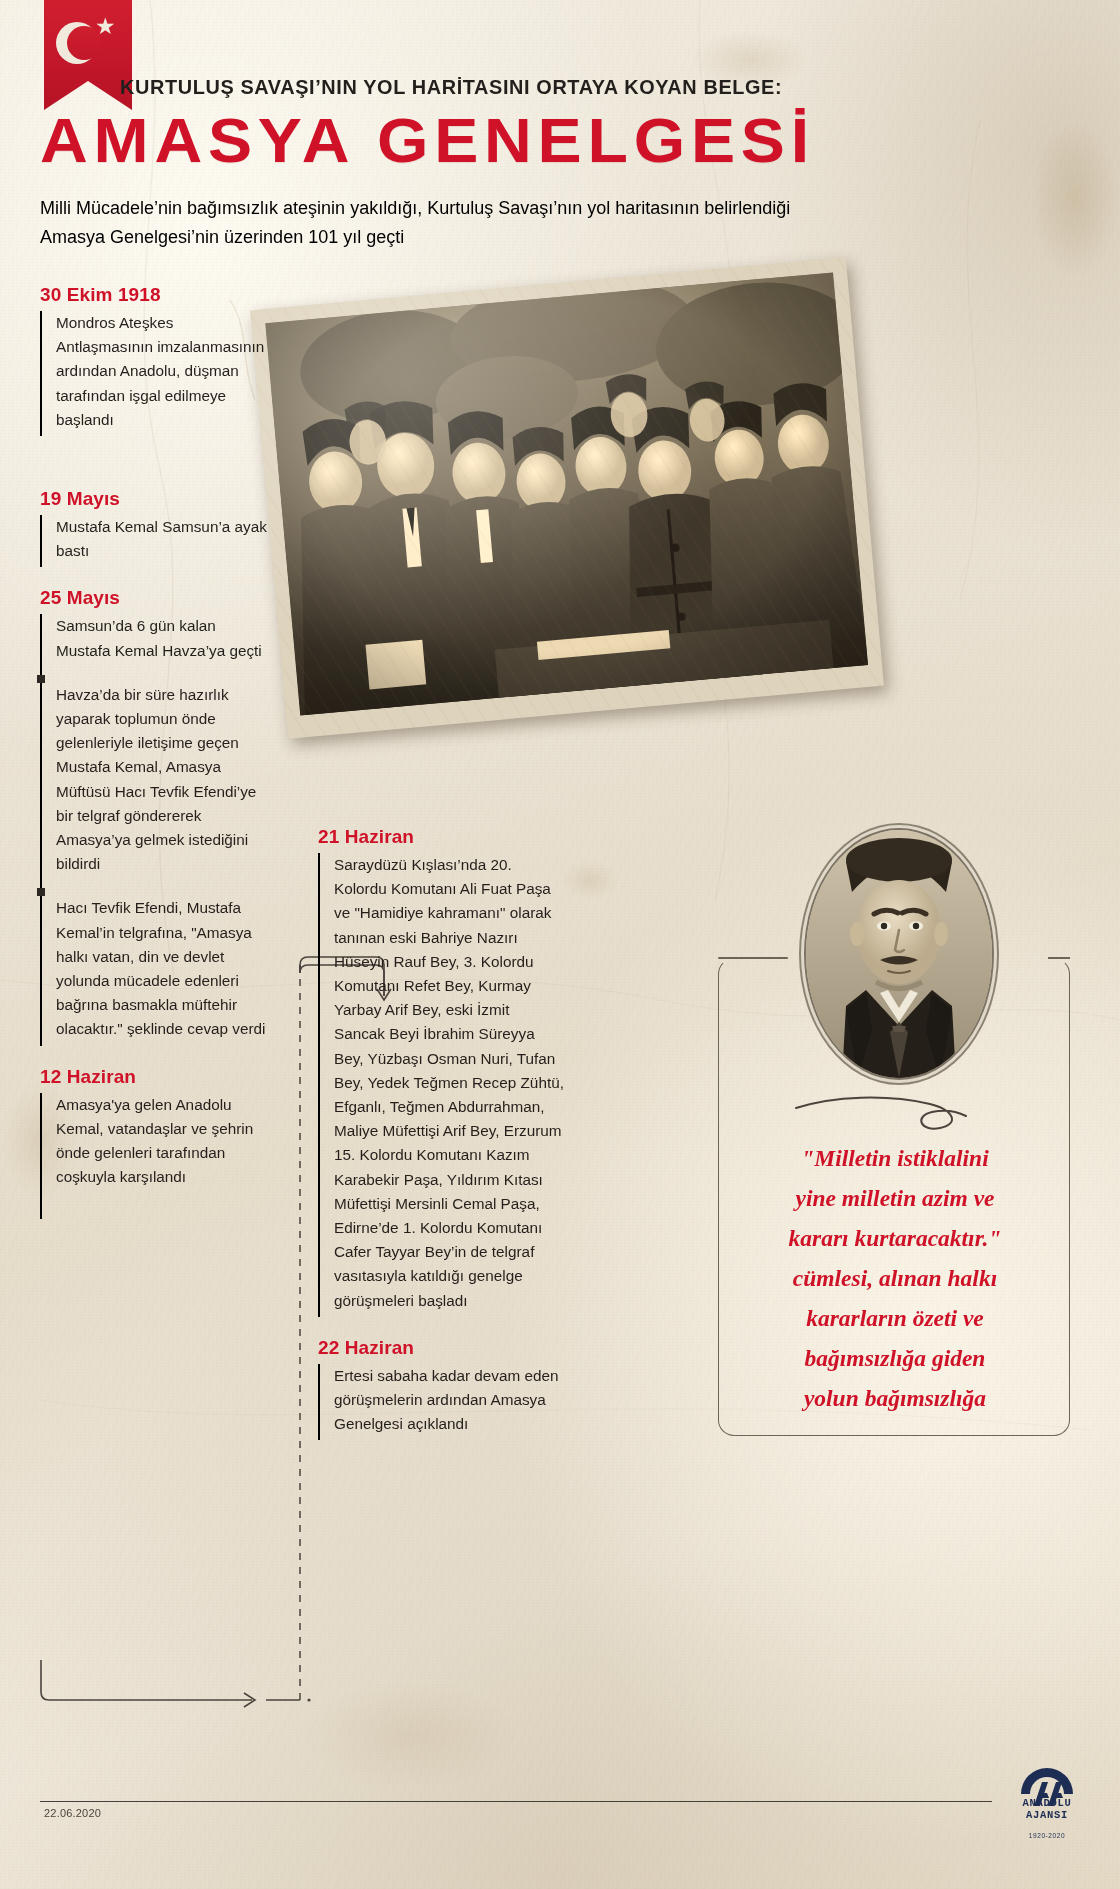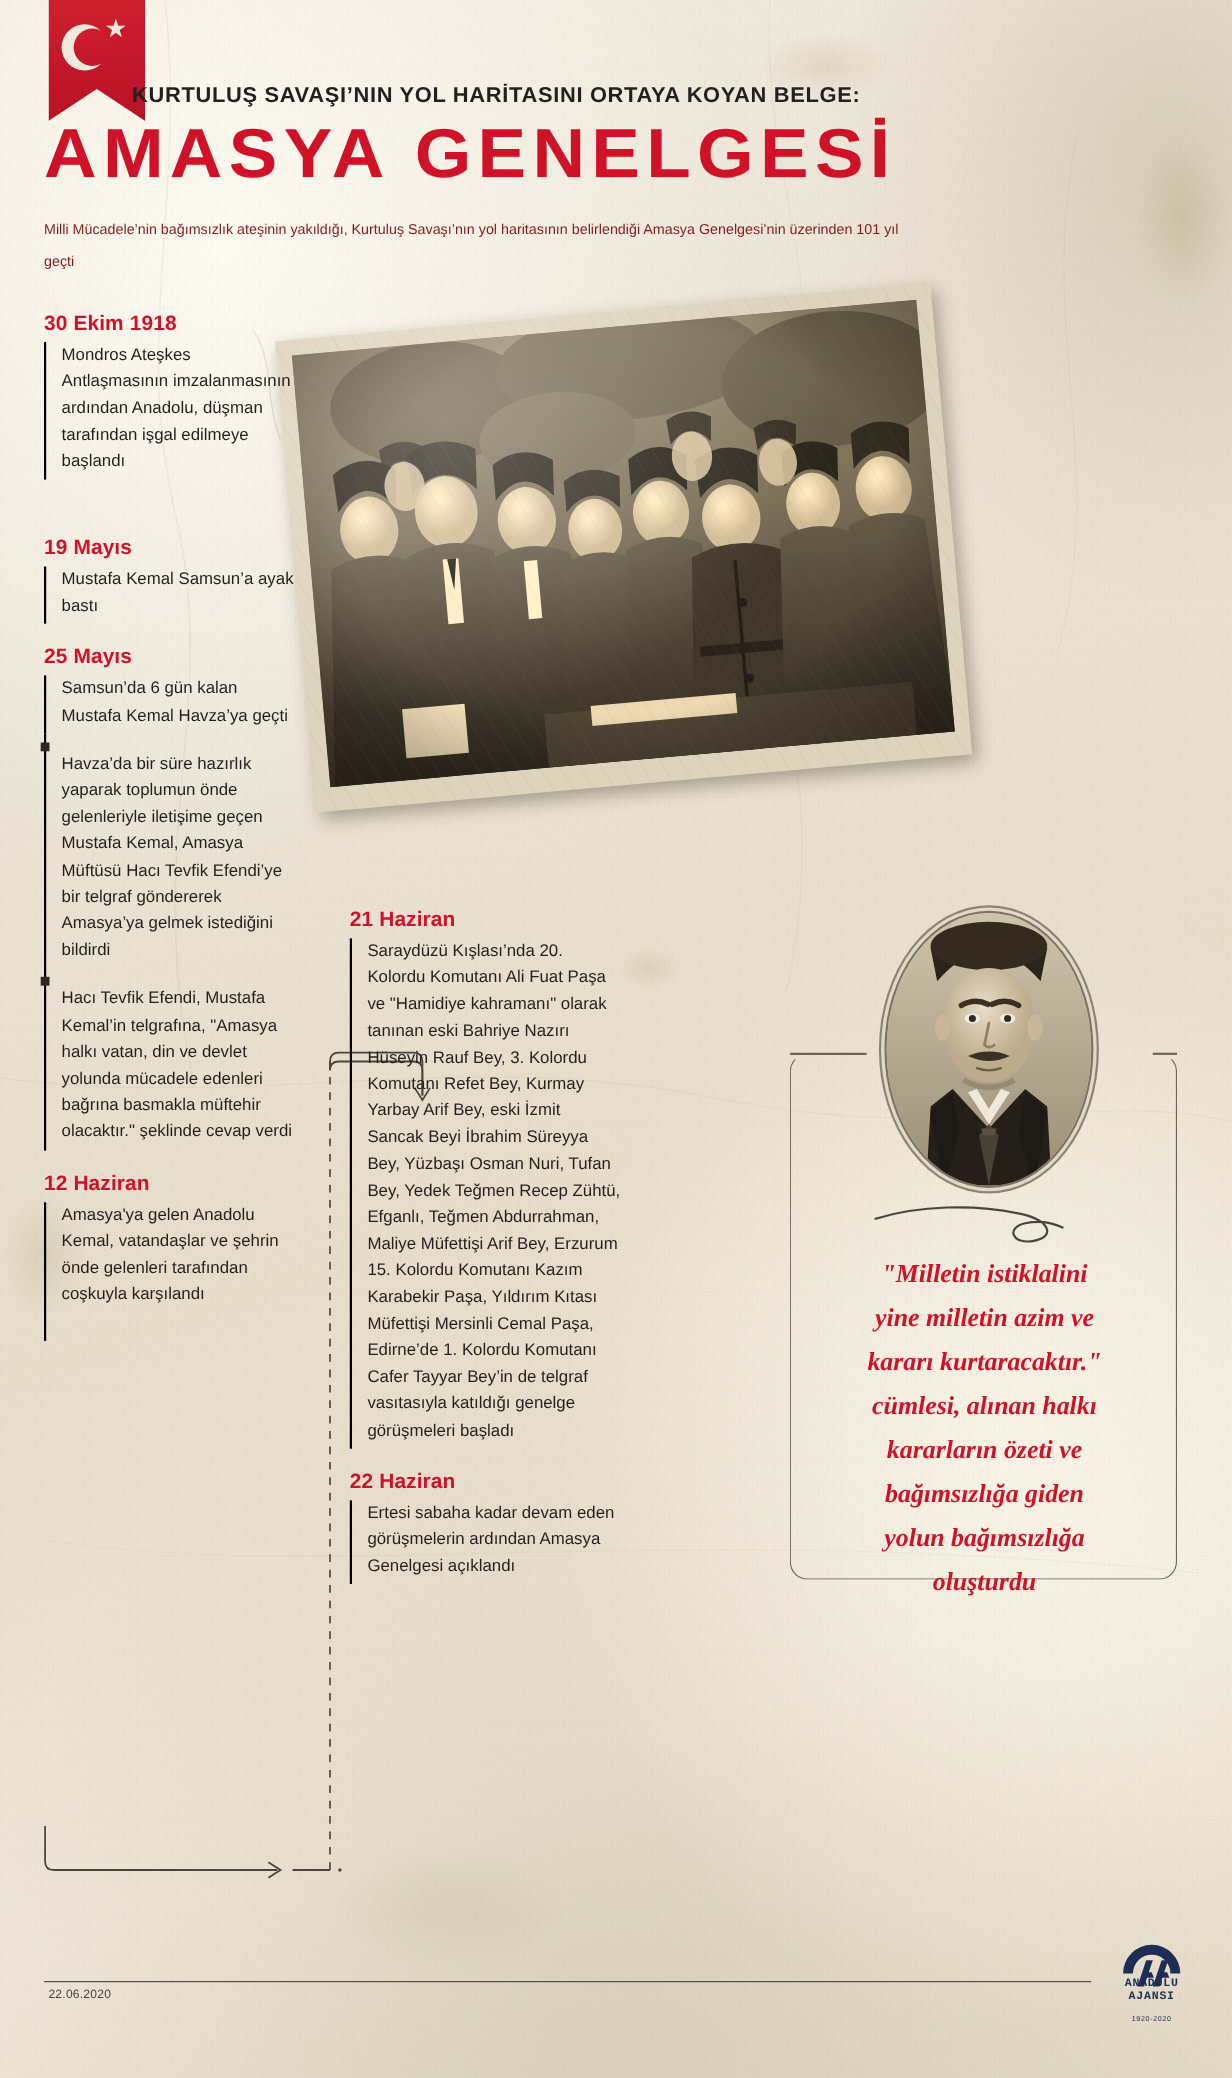--- a/index.html
+++ b/index.html
@@ -86,23 +86,23 @@
     letter-spacing: 5.5px;
     color: #cf1228;
     white-space: nowrap;
     transform: scaleX(1.05);
     transform-origin: left top;
     text-shadow: 0 1px 0 rgba(120,20,20,0.10);
   }
   .subtitle {
     position: absolute; left: 40px; top: 194px;
     width: 780px;
-    font-size: 13px;
+    font-size: 18px;
     line-height: 29px;
-    color: #7f1d1d;
+    color: #000000;
     font-weight: 500;
   }
 
   
   .col { position: absolute; }
 
   .ev { position: relative; margin-bottom: 4px; }
   .ev-date {
     color: #cf1228;
     font-weight: bold;
@@ -479,21 +479,20 @@
 </svg>
 
 <div class="quote-text">
   <div class="nowrap">"Milletin istiklalini</div>
   <div class="nowrap">yine milletin azim ve</div>
   <div class="nowrap">kararı kurtaracaktır."</div>
   <div class="nowrap">cümlesi, alınan halkı</div>
   <div class="nowrap">kararların özeti ve</div>
   <div class="nowrap">bağımsızlığa giden</div>
   <div class="nowrap">yolun bağımsızlığa</div>
-  <div class="nowrap">oluşturdu</div>
 </div>
 
 <div class="footer-rule"></div>
 <div class="footer-date">22.06.2020</div>
 
 <svg class="aa-logo" viewBox="0 0 86 56">
   <path d="M43 6 a26 26 0 0 1 26 26 h-9 a17 17 0 0 0 -34 0 h-9 a26 26 0 0 1 26 -26z" fill="#1d2d54"></path>
   <path d="M30 44 L38 20 L44 20 L36 44z" fill="#1d2d54"></path>
   <path d="M33 36 L45 36 L43 31 L35 31z" fill="#1d2d54"></path>
   <path d="M44 44 L52 20 L58 20 L50 44z" fill="#1d2d54"></path>

